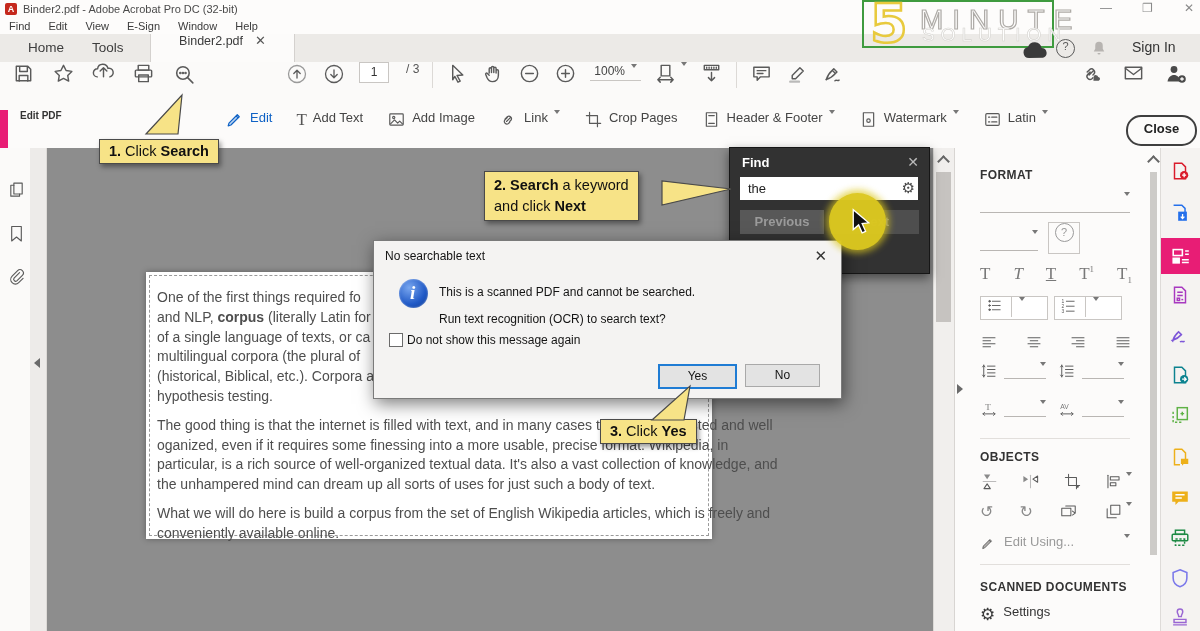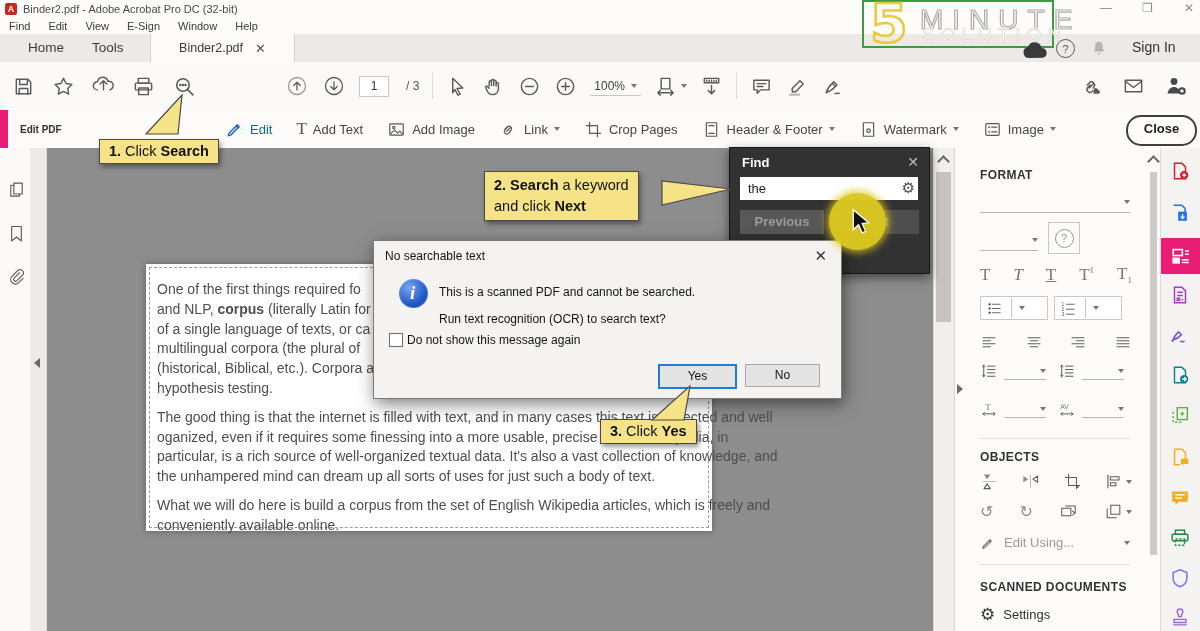--- a/index.html
+++ b/index.html
@@ -1,18 +1,18 @@
 <!DOCTYPE html>
 <html><head>
 <meta charset="utf-8">
 <style>
   html,body{margin:0;padding:0;}
   #app{position:relative;width:1200px;height:631px;background:#fff;font-family:"Liberation Sans",sans-serif;overflow:hidden;color:#3b3b3b;}
   .ab{position:absolute;}
-  .fx{display:flex;align-items:center;}
+  .fx{display:flex;align-items:flex-start;}
   svg.ic{stroke:#5a5a5a;fill:none;stroke-width:1.5;stroke-linecap:round;stroke-linejoin:round;}
   svg.thin{stroke-width:1.3;}
   .car{width:0;height:0;border-left:3.5px solid transparent;border-right:3.5px solid transparent;border-top:4.5px solid #777;display:inline-block;}
   .chup{width:7px;height:7px;border-left:2px solid #666;border-top:2px solid #666;transform:rotate(45deg);display:inline-block;}
   .tri-l{width:0;height:0;border-top:5px solid transparent;border-bottom:5px solid transparent;border-right:6px solid #6a6a6a;display:inline-block;}
   .tri-r{width:0;height:0;border-top:5px solid transparent;border-bottom:5px solid transparent;border-left:6px solid #6a6a6a;display:inline-block;}
 
   
   .titlebar{left:0;top:0;width:1200px;height:18px;background:#fdfcfb;font-size:11px;color:#4a4a4a;}
   .acro-badge{left:5px;top:3px;width:12px;height:12px;background:#c5281c;border-radius:2px;color:#fff;font-size:9px;font-weight:bold;text-align:center;line-height:12px;}
@@ -49,21 +49,21 @@
   .closebtn{left:1126px;top:115px;width:67px;height:27px;border:2px solid #3f3f3f;border-radius:15px;background:#fcfbfa;font-size:13px;font-weight:bold;color:#222;text-align:center;line-height:24px;}
 
   
   .leftrail{left:0;top:148px;width:30px;height:483px;background:#fbfaf9;}
   .leftstrip{left:30px;top:148px;width:16px;height:483px;background:#edebe9;border-right:1px solid #dddad7;}
   .canvas{left:47px;top:148px;width:886px;height:483px;background:#8d8d8d;}
   .vscroll{left:933px;top:148px;width:21px;height:483px;background:#f1efed;border-left:1px solid #dcdad7;}
   .vthumb{left:936px;top:172px;width:15px;height:150px;background:#c6c3c0;}
 
   
-  .page{left:146px;top:264px;width:566px;height:267px;background:#fff;box-shadow:0 0 6px rgba(0,0,0,.35);}
+  .page{left:146px;top:272px;width:566px;height:267px;background:#fff;box-shadow:0 0 6px rgba(0,0,0,.35);}
   .dashed{left:3px;top:3px;right:3px;bottom:3px;border:1px dashed #9a9a9a;position:absolute;}
   .doctext{left:11px;top:7px;width:678px;position:absolute;font-size:14px;line-height:19.8px;color:#4e4e4e;overflow:hidden;}
   .doctext p{margin:0 0 9px 0;}
   .doctext div{white-space:nowrap;overflow:hidden;}
   .bold{font-weight:bold;}
 
   
   .panel{left:954px;top:148px;width:206px;height:483px;background:#fcfbfa;border-left:1px solid #d8d5d2;font-size:13px;}
   .ptitle{font-size:12px;font-weight:bold;color:#333;letter-spacing:.4px;}
   .pline{border-bottom:1px solid #b9b6b3;}
@@ -292,21 +292,21 @@
             <circle cx="12" cy="13.5" r="2.2"></circle>
           </svg>
         <span>Watermark</span>
         <i class="car"></i>
       </div>
       <div class="fx sttool">
         <svg class="ic" width="19" height="19" viewBox="0 0 24 24">
             <rect x="3.5" y="4.5" width="17" height="15" rx="1.5"></rect>
             <path d="M7 9h1.5 M11 9h6.5 M7 15h1.5 M11 15h6.5"></path>
           </svg>
-        <span>Image</span>
+        <span>Latin</span>
         <i class="car"></i>
       </div>
     </div>
   </div>
   <div class="ab closebtn">Close</div>
 
   <div class="ab leftrail">
     <svg class="ic thin ab" style="left:6px;top:32px;" width="21" height="21" viewBox="0 0 24 24">
         <rect x="9" y="3.5" width="9.5" height="12.5"></rect>
         <path d="M15.5 16v2.5H5.5V6h3.5"></path>

